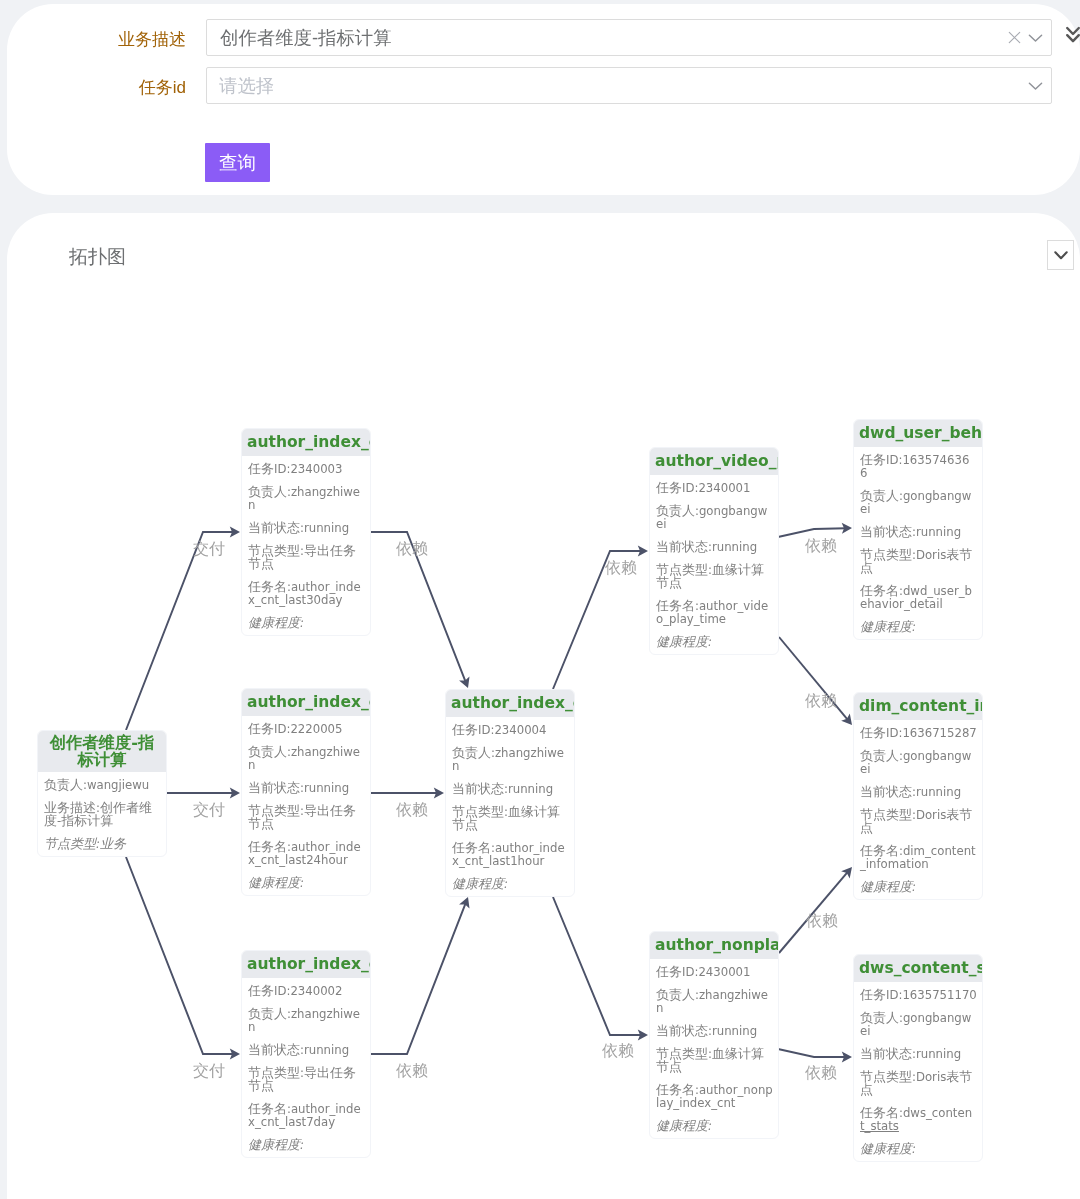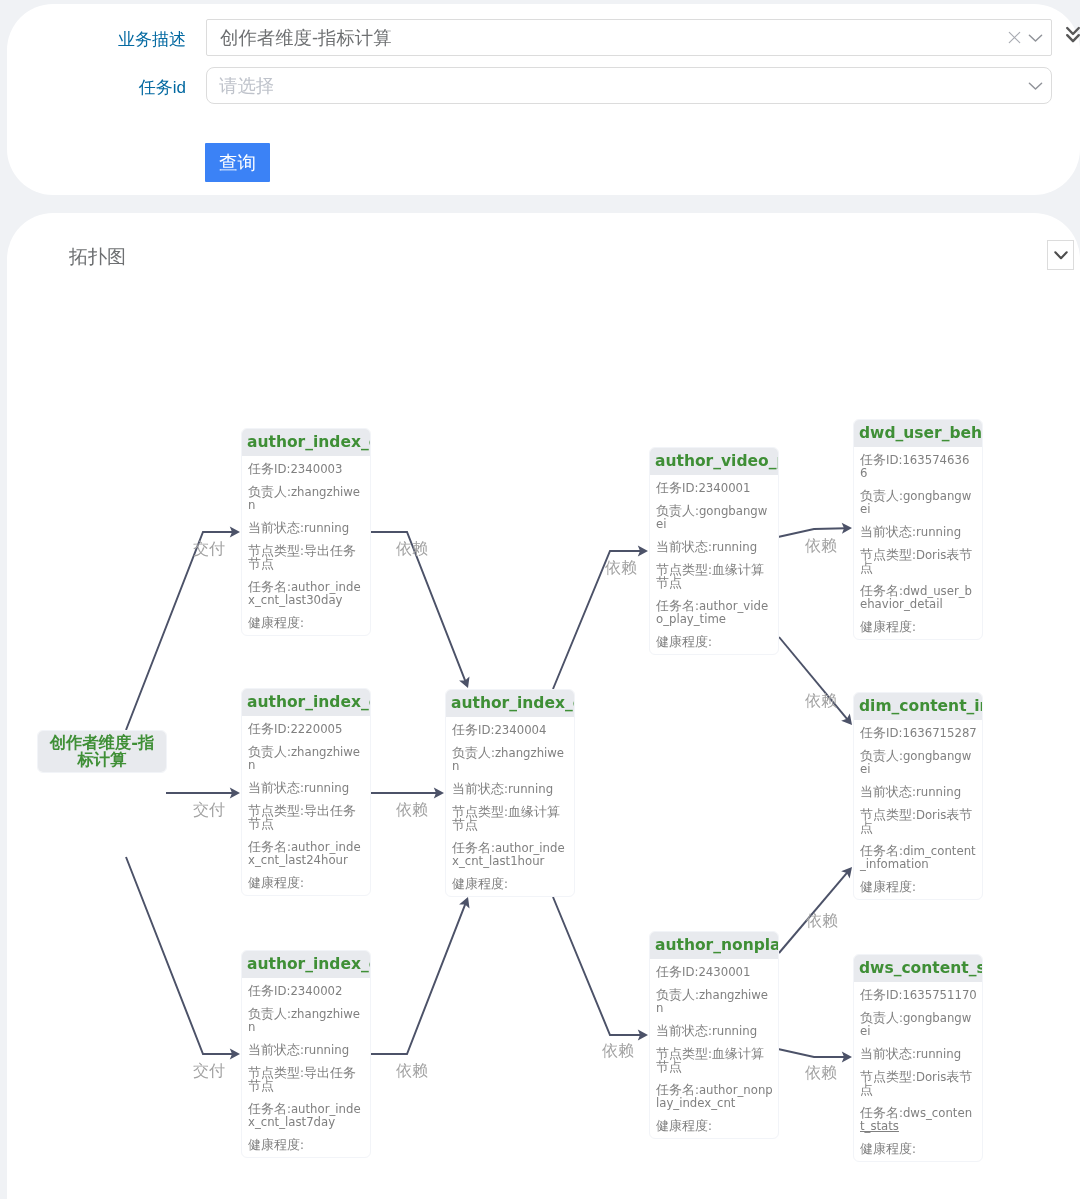--- a/index.html
+++ b/index.html
@@ -6,30 +6,30 @@
   html,body{margin:0;padding:0;}
   *{-webkit-font-smoothing:antialiased;-moz-osx-font-smoothing:grayscale;}
   body{width:1080px;height:1199px;background:#f0f2f5;
        font-family:"Liberation Sans","DejaVu Sans",sans-serif;overflow:hidden;}
   #graph, #graph div{font-family:"DejaVu Sans Condensed","DejaVu Sans",sans-serif;}
   #graph .node-head{font-family:"DejaVu Sans",sans-serif;}
   .card{background:#fff;border-radius:46px;position:absolute;}
   
   #query-card{left:7px;top:4px;width:1073px;height:191px;}
   .form-row{position:absolute;display:flex;align-items:center;}
-  .form-label{width:78px;text-align:right;font-size:17px;color:#0369a1;
+  .form-label{width:78px;text-align:right;font-size:17px;color:#a16207;
               line-height:20px;}
   .field{position:absolute;height:37px;box-sizing:border-box;border:1px solid #dcdcdc;
          border-radius:2px;background:#fff;display:flex;align-items:center;}
   .field .value{font-size:18.4px;color:#6e7072;padding-left:13px;}
   .field .placeholder{font-size:18.4px;color:#bfc3cb;padding-left:12px;}
   .field .suffix{margin-left:auto;display:flex;align-items:center;padding-right:8px;gap:7px;}
   .field .suffix svg{display:block;}
   .icon{display:inline-block;line-height:0;}
-  #query-btn{position:absolute;background:#3b82f6;color:#fff;border:0;
+  #query-btn{position:absolute;background:#8b5cf6;color:#fff;border:0;
              font-size:18.5px;border-radius:1px;cursor:pointer;
              font-family:inherit;padding:0;}
   #collapse-toggle{position:absolute;cursor:pointer;}
   
   #topo-card{left:7px;top:213px;width:1073px;height:1050px;}
   #topo-title{position:absolute;left:33px;top:244px;font-size:19px;color:#6e7072;margin-left:36px;}
   #topo-expand{position:absolute;left:1047px;top:240px;width:27px;height:30px;
                box-sizing:border-box;border:1px solid #dcdcdc;background:#fff;
                display:flex;align-items:center;justify-content:center;cursor:pointer;}
   #topo-expand svg{display:block;}
@@ -38,21 +38,21 @@
   
   .node{position:absolute;box-sizing:border-box;width:130px;background:#fff;
         border:1px solid #f2f4f8;border-radius:6px;overflow:hidden;}
   .node-head{background:#e8eaee;color:#3f8f36;font-weight:bold;font-size:15.5px;
              font-family:"DejaVu Sans",sans-serif;
              padding:4px 5px 4px 5px;white-space:nowrap;overflow:hidden;line-height:19px;}
   .node-head.wrap{white-space:normal;text-align:center;line-height:16.5px;padding:4px 5px;font-size:16.3px;}
   .node-body{padding:6px 4.8px 6px 6px;}
   .node-body div{font-size:13px;color:#808080;line-height:13px;margin-bottom:10px;
                  word-break:break-all;}
-  .node-body div:last-child{margin-bottom:0;}
+  .node-body div:last-child{margin-bottom:0;font-style:italic;}
   .edge-label{position:absolute;font-size:16px;color:#a2a2a2;white-space:nowrap;line-height:11px;}
 </style>
 </head>
 <body>
 
 <div class="card" id="query-card"></div>
 <div class="card" id="topo-card"></div>
 
 <div class="form-row" style="left:108px;top:30px;">
   <span class="form-label">业务描述</span>
@@ -68,21 +68,21 @@
     <span class="icon">
         <svg width="15" height="13" viewBox="0 0 15 13">
           <path d="M1.4 4.2 L7.5 10.1 L13.6 4.2" stroke="#909399" stroke-width="1.45" fill="none" stroke-linecap="round" stroke-linejoin="round"></path>
         </svg>
       </span>
   </span>
 </div>
 <div class="form-row" style="left:108px;top:78px;">
   <span class="form-label">任务id</span>
 </div>
-<div class="field" id="field-1" style="left:206px;top:67px;width:846px;border-radius:8px;">
+<div class="field" id="field-1" style="left:206px;top:67px;width:846px;">
   <span class="placeholder">请选择</span>
   <span class="suffix">
     <span class="icon">
         <svg width="15" height="13" viewBox="0 0 15 13">
           <path d="M1.4 4.2 L7.5 10.1 L13.6 4.2" stroke="#909399" stroke-width="1.45" fill="none" stroke-linecap="round" stroke-linejoin="round"></path>
         </svg>
       </span>
   </span>
 </div>
 <button id="query-btn" style="left:205px;top:143px;width:65px;height:39px;">查询</button>
@@ -125,20 +125,25 @@
       <path d="M 779.00 637.00 L 848.04 720.23" fill="none" stroke="#4c5268" stroke-width="1.95" stroke-linejoin="miter"></path>
       <path d="M 852.00 725.00 L 841.18 720.72 L 846.89 718.84 L 849.80 713.57 Z" fill="#4c5268"></path>
       <path d="M 779.00 953.00 L 847.99 871.73" fill="none" stroke="#4c5268" stroke-width="1.95" stroke-linejoin="miter"></path>
       <path d="M 852.00 867.00 L 849.67 878.40 L 846.82 873.10 L 841.13 871.15 Z" fill="#4c5268"></path>
       <path d="M 778.00 1049.00 L 814.00 1057.00 L 845.80 1057.00" fill="none" stroke="#4c5268" stroke-width="1.95" stroke-linejoin="miter"></path>
       <path d="M 852.00 1057.00 L 841.80 1062.60 L 844.00 1057.00 L 841.80 1051.40 Z" fill="#4c5268"></path>
     </svg>
   <div id="nodes">
       <div class="node" style="left: 37px; top: 730px;">
         <div class="node-head wrap">创作者维度-指标计算</div>
+        <div class="node-body">
+          <div>负责人:wangjiewu</div>
+          <div>业务描述:创作者维度-指标计算</div>
+          <div>节点类型:业务</div>
+        </div>
       </div>
       <div class="node" style="left: 241px; top: 428px;">
         <div class="node-head">author_index_cnt_last30day</div>
         <div class="node-body">
           <div>任务ID:2340003</div>
           <div>负责人:zhangzhiwen</div>
           <div>当前状态:running</div>
           <div>节点类型:导出任务节点</div>
           <div>任务名:author_index_cnt_last30day</div>
           <div>健康程度:</div>

